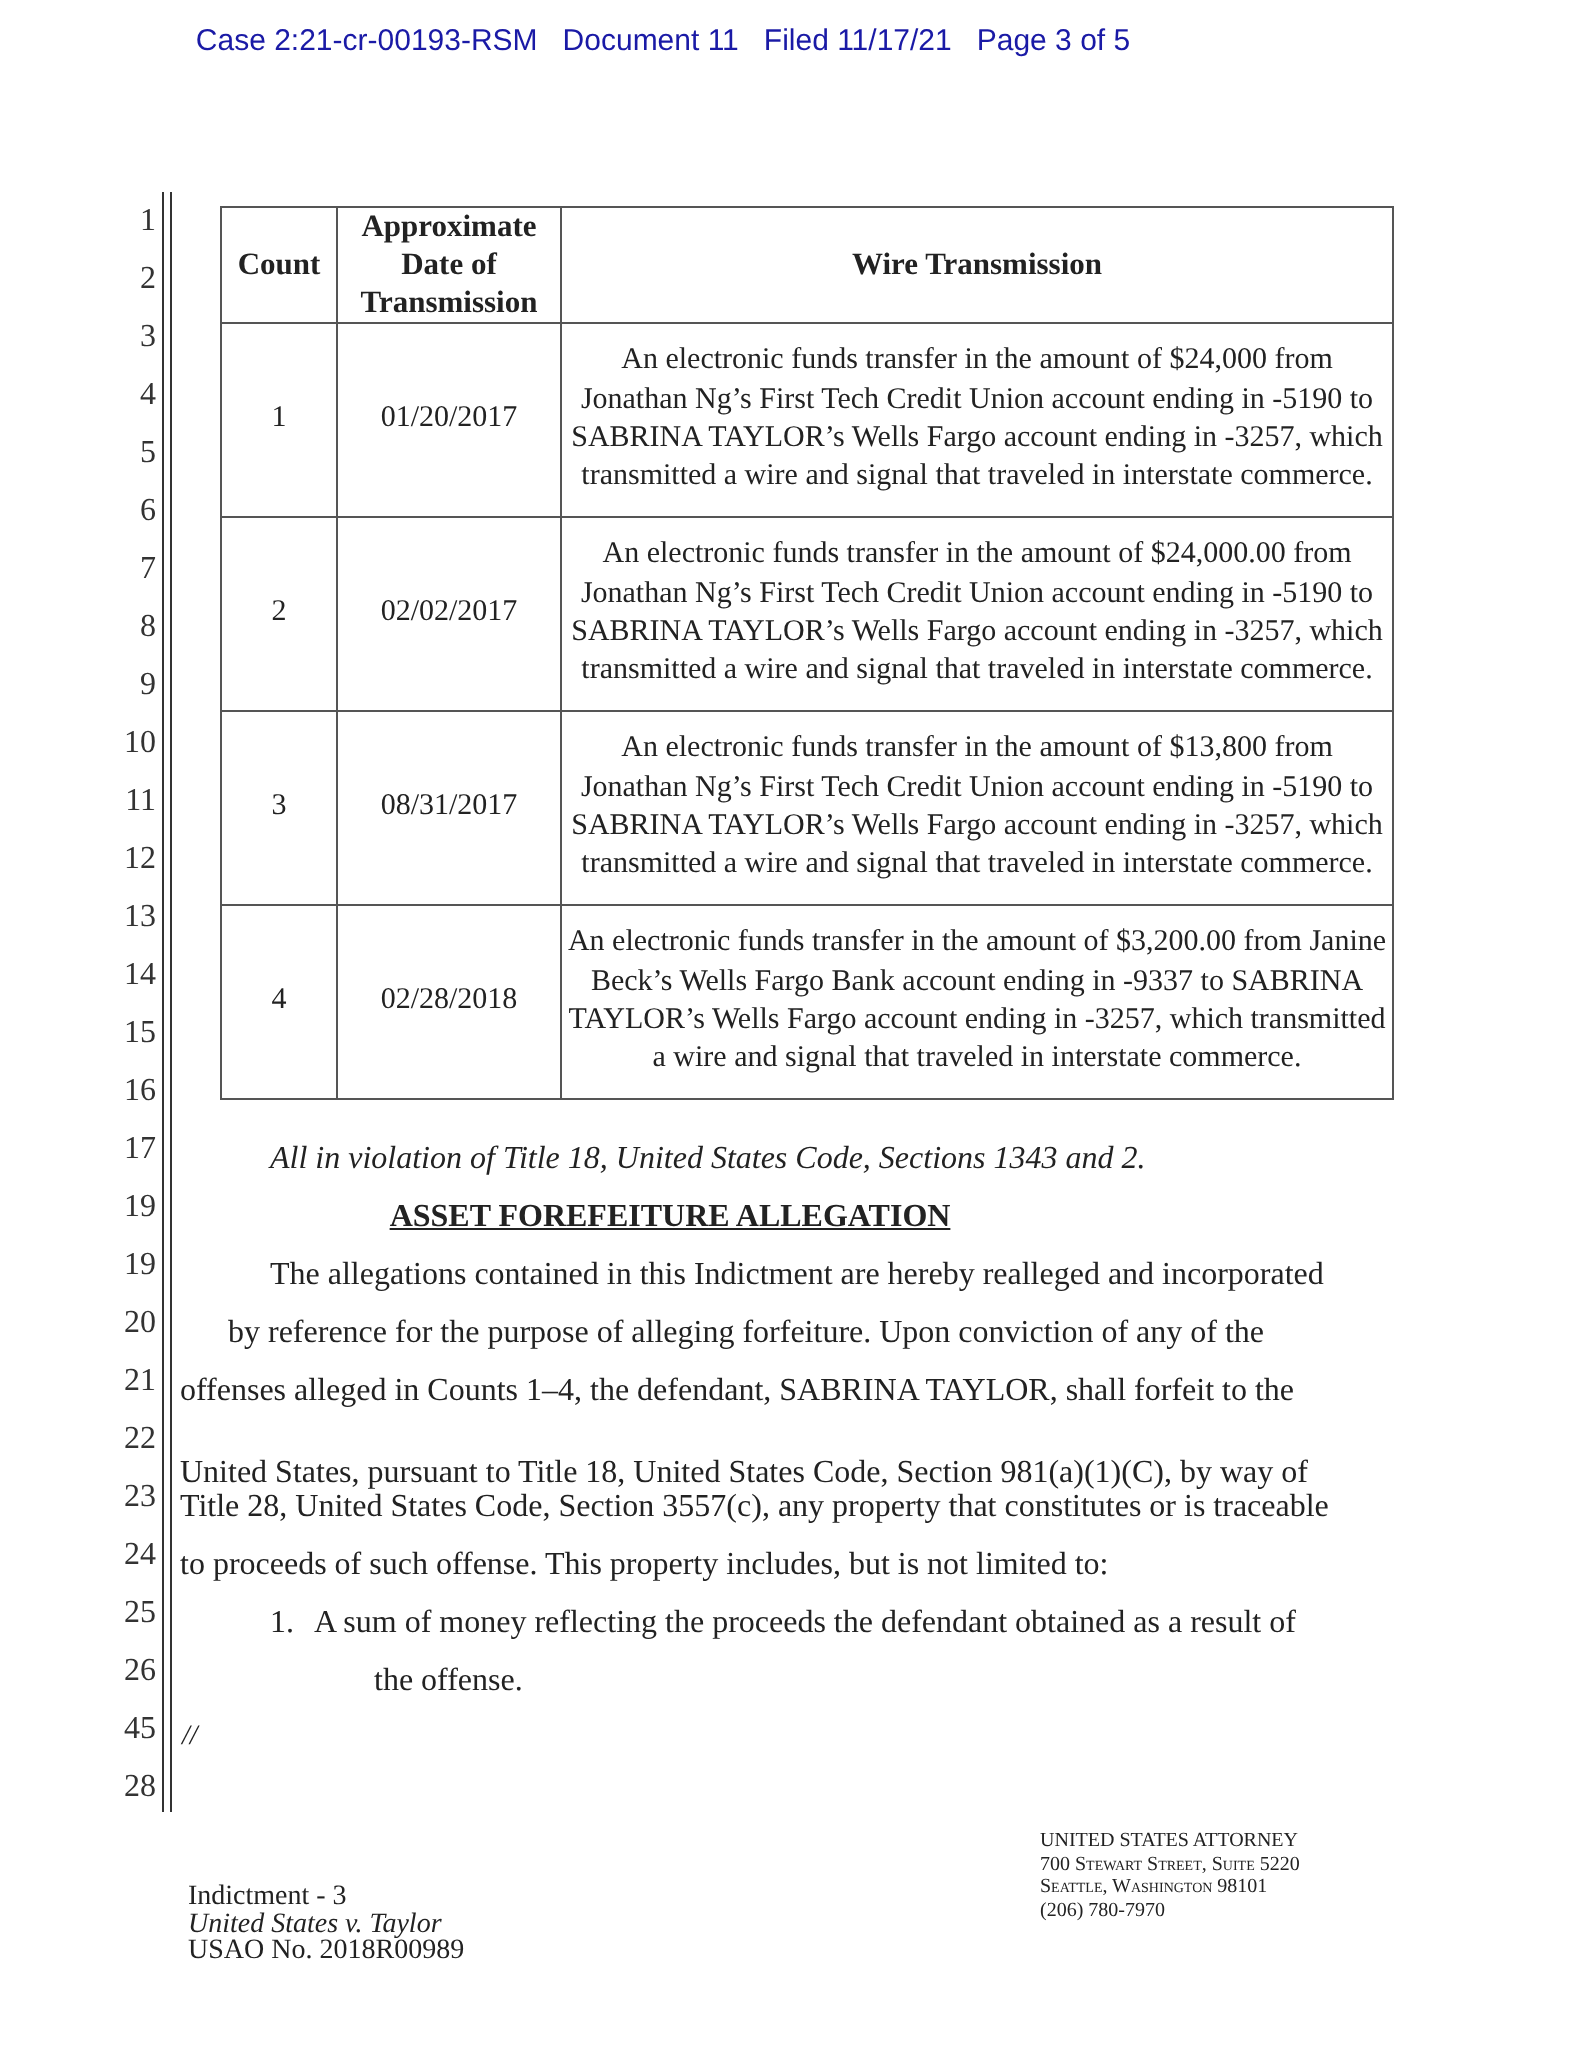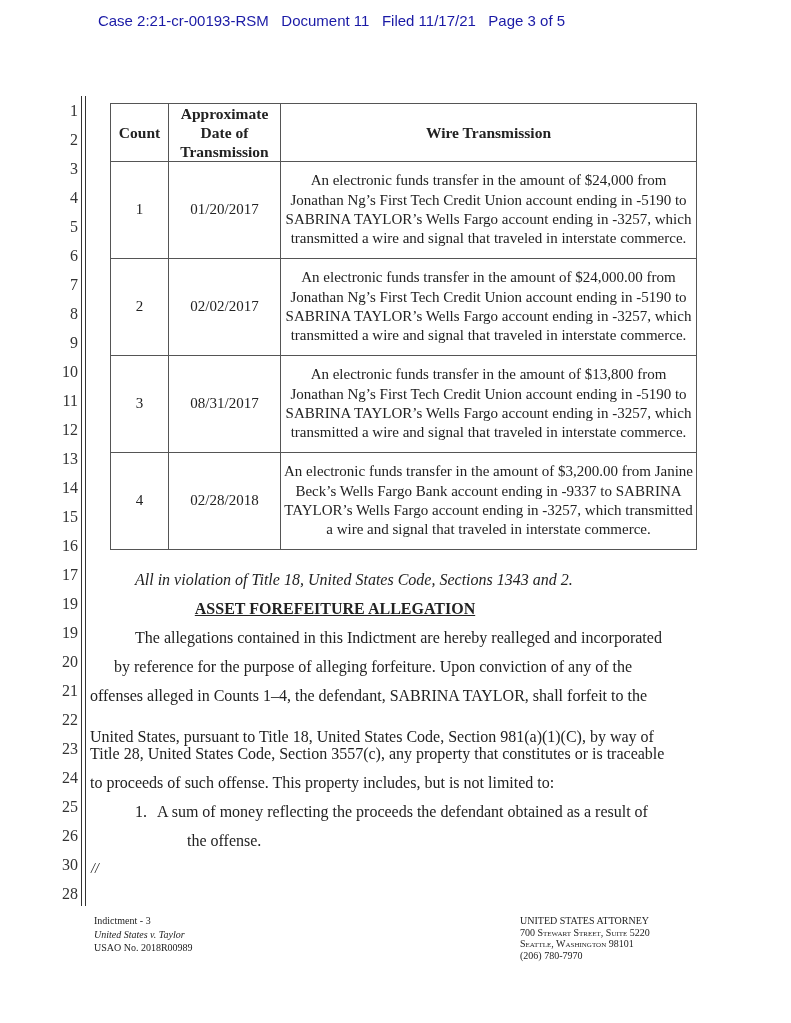--- a/index.html
+++ b/index.html
@@ -33,21 +33,21 @@
   table.wire td { height: 96px; }
   col.c1 { width: 58px; }
   col.c2 { width: 112px; }
   .para {
     position: absolute; font-size: 16px; color: #222; white-space: nowrap;
   }
   .heading {
     position: absolute; left: 0; width: 670px; top: 600px; text-align: center;
     font-weight: bold; text-decoration: underline; font-size: 16px;
   }
-  .footer-left { position: absolute; left: 94px; top: 914px; font-size: 10px; line-height: 13.5px; color: #222; }
+  .footer-left { position: absolute; left: 94px; top: 942px; font-size: 14px; line-height: 13.5px; color: #222; }
   .footer-left .ital { font-style: italic; }
   .footer-right {
     position: absolute; left: 520px; width: 200px; top: 915px; text-align: left;
     font-size: 10px; line-height: 11.5px; color: #222;
   }
   .footer-right .sc { font-variant: small-caps; }
 </style>
 </head>
 <body>
 
@@ -76,21 +76,21 @@
   <div class="line-num" style="top:566px">17</div>
   <div class="line-num" style="top:595px">19</div>
   <div class="line-num" style="top:624px">19</div>
   <div class="line-num" style="top:653px">20</div>
   <div class="line-num" style="top:682px">21</div>
   <div class="line-num" style="top:711px">22</div>
   <div class="line-num" style="top:740px">23</div>
   <div class="line-num" style="top:769px">24</div>
   <div class="line-num" style="top:798px">25</div>
   <div class="line-num" style="top:827px">26</div>
-  <div class="line-num" style="top:856px">30</div>
+  <div class="line-num" style="top:856px">45</div>
   <div class="line-num" style="top:885px">28</div>
 </div>
 
 <table class="wire">
   <colgroup>
       <col class="c1">
       <col class="c2">
       <col>
     </colgroup>
   <thead>

